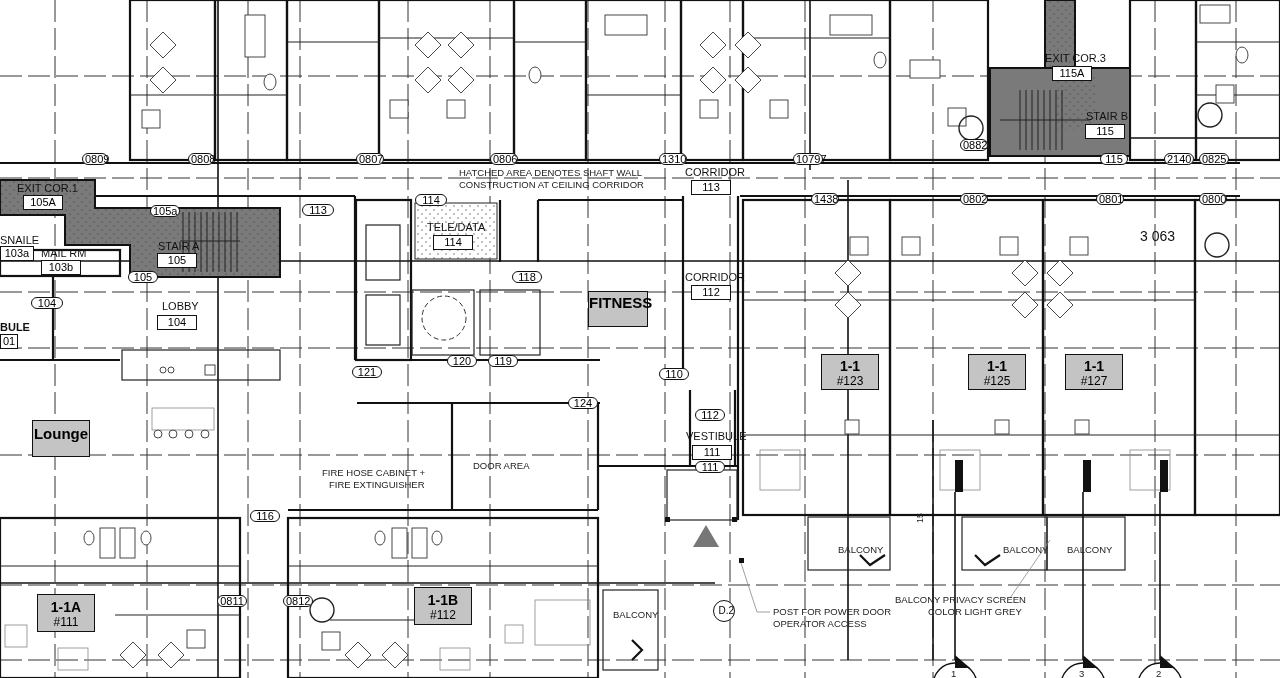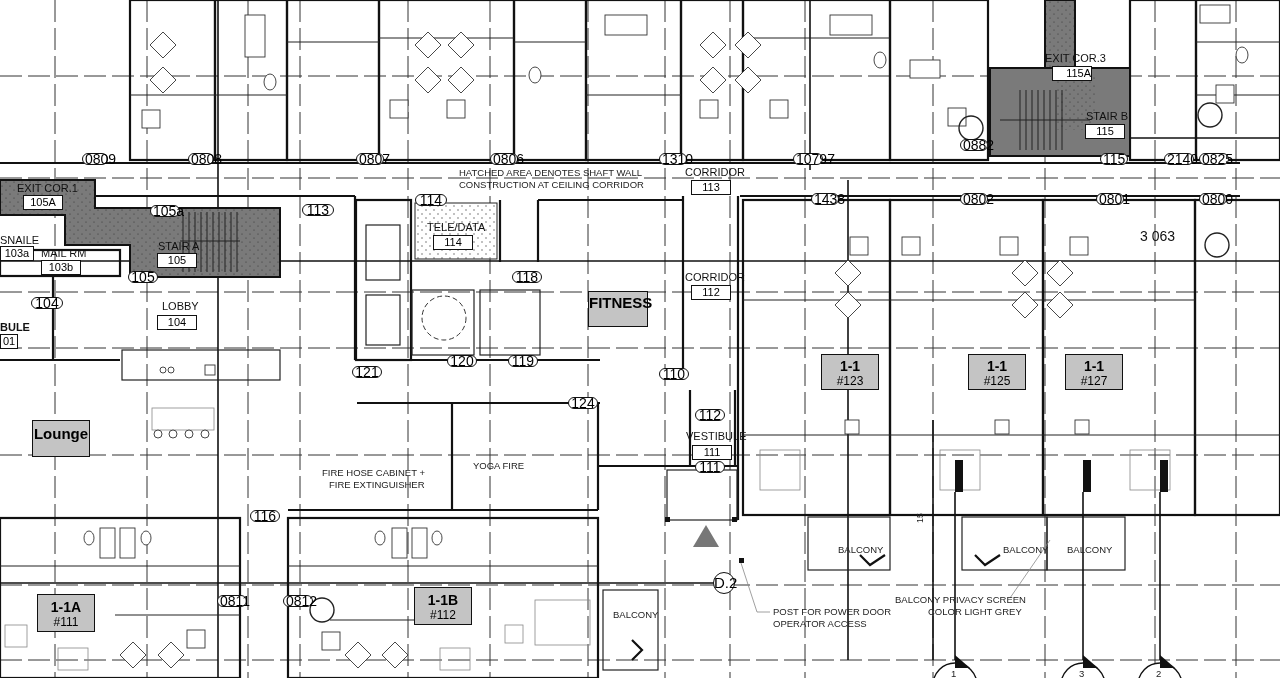--- a/index.html
+++ b/index.html
@@ -7,27 +7,27 @@
   #plan { position:absolute; left:0; top:0; width:1280px; height:678px; }
   .wall { stroke:#111; stroke-width:2.2; fill:none; }
   .wall-thin { stroke:#222; stroke-width:1.2; fill:none; }
   .grid { stroke:#333; stroke-width:1; stroke-dasharray:22 6; fill:none; }
   .grid-solid { stroke:#111; stroke-width:1.6; fill:none; }
   .light { stroke:#888; stroke-width:0.8; fill:none; }
   .fixture { stroke:#333; stroke-width:0.9; fill:#fff; }
   .lbl { position:absolute; font-family:"Liberation Sans", sans-serif; color:#111; white-space:nowrap; line-height:1; }
   .room-name { font-size:11px; }
   .room-num { position:absolute; font-size:11px; border:1.3px solid #111; background:#fff; text-align:center; line-height:13px; height:13px; }
-  .door-tag { position:absolute; font-size:14px; border:1.2px solid #111; border-radius:8px; background:#fff; text-align:center; height:10px; line-height:10px; padding:0 2px; }
+  .door-tag { position:absolute; font-size:11px; border:1.2px solid #111; border-radius:8px; background:#fff; text-align:center; height:10px; line-height:10px; padding:0 2px; }
   .unit-tag { position:absolute; background:#c4c4c4; border:1.5px solid #111; text-align:center; }
   .unit-tag .t1 { display:block; font-weight:bold; font-size:14px; margin-top:4px; }
   .unit-tag .t2 { display:block; font-size:12px; margin-top:2px; }
   .big-tag { position:absolute; background:#c4c4c4; border:1.5px solid #111; font-weight:bold; font-size:15px; text-align:center; }
   .note { position:absolute; font-size:9.5px; color:#222; line-height:12px; white-space:nowrap; }
-  .grid-bubble { position:absolute; width:20px; height:20px; border:1.4px solid #111; border-radius:50%; background:#fff; font-size:15px; text-align:right; line-height:20px; }
+  .grid-bubble { position:absolute; width:20px; height:20px; border:1.4px solid #111; border-radius:50%; background:#fff; font-size:10px; text-align:right; line-height:20px;margin-top:28px; }
   .dim { position:absolute; font-size:14px; color:#111; }
 </style>
 </head>
 <body>
 
 <svg id="plan" viewBox="0 0 1280 678" xmlns="http://www.w3.org/2000/svg">
   <defs>
     <pattern id="dots" width="8" height="8" patternUnits="userSpaceOnUse">
       <rect width="8" height="8" fill="#fff"></rect>
       <circle cx="2" cy="2" r="0.7" fill="#555"></circle>
@@ -327,50 +327,50 @@
 <div class="door-tag" style="left:356px;top:153px;width:22px;text-align:center;">0807</div>
 <div class="door-tag" style="left:490px;top:153px;width:22px;">0806</div>
 <div class="door-tag" style="left:659px;top:153px;width:22px;">1310</div>
 <div class="door-tag" style="left:793px;top:153px;width:24px;">10797</div>
 <div class="door-tag" style="left:960px;top:139px;width:22px;">0882</div>
 <div class="door-tag" style="left:1100px;top:153px;width:22px;">115</div>
 <div class="door-tag" style="left:1164px;top:153px;width:24px;">2140</div>
 <div class="door-tag" style="left:1199px;top:153px;width:24px;">0825</div>
 
 <div class="lbl room-name" style="left:1045px;top:53px;">EXIT COR.3</div>
-<div class="room-num" style="left:1052px;top:66px;width:38px;text-align:right;">115A</div>
+<div class="room-num" style="left:1052px;top:66px;width:38px;">115A</div>
 <div class="lbl room-name" style="left:1086px;top:111px;">STAIR B</div>
 <div class="room-num" style="left:1085px;top:124px;width:38px;">115</div>
 
 <div class="note" style="left:459px;top:167px;">HATCHED AREA DENOTES SHAFT WALL</div>
 <div class="note" style="left:459px;top:179px;">CONSTRUCTION AT CEILING CORRIDOR</div>
 
 <div class="lbl room-name" style="left:685px;top:167px;">CORRIDOR</div>
 <div class="room-num" style="left:691px;top:180px;width:38px;">113</div>
 <div class="lbl room-name" style="left:685px;top:272px;">CORRIDOR</div>
 <div class="room-num" style="left:691px;top:285px;width:38px;">112</div>
 
 <div class="lbl room-name" style="left:427px;top:222px;">TELE/DATA</div>
 <div class="room-num" style="left:433px;top:235px;width:38px;">114</div>
 
 <div class="big-tag" style="left:588px;top:291px;width:58px;height:34px;line-height:22px;font-size:15px;">FITNESS</div>
 
 <div class="door-tag" style="left:512px;top:271px;width:24px;">118</div>
 <div class="door-tag" style="left:447px;top:355px;width:24px;">120</div>
-<div class="door-tag" style="left:508px;top:355px;width:24px;">119</div>
+<div class="door-tag" style="left:488px;top:355px;width:24px;">119</div>
 <div class="door-tag" style="left:352px;top:366px;width:24px;">121</div>
 <div class="door-tag" style="left:659px;top:368px;width:24px;">110</div>
 <div class="door-tag" style="left:568px;top:397px;width:24px;">124</div>
 <div class="door-tag" style="left:695px;top:409px;width:24px;">112</div>
 <div class="door-tag" style="left:695px;top:461px;width:24px;">111</div>
 
 <div class="lbl room-name" style="left:686px;top:431px;">VESTIBULE</div>
 <div class="room-num" style="left:692px;top:445px;width:38px;">111</div>
 
-<div class="note" style="left:473px;top:460px;">YOGA FIRE</div>
+<div class="note" style="left:473px;top:460px;">DOOR AREA</div>
 
 <div class="note" style="left:322px;top:467px;">FIRE HOSE CABINET +</div>
 <div class="note" style="left:329px;top:479px;">FIRE EXTINGUISHER</div>
 
 <div class="big-tag" style="left:32px;top:420px;width:56px;height:35px;line-height:26px;">Lounge</div>
 
 <div class="unit-tag" style="left:821px;top:354px;width:56px;height:34px;">
   <span class="t1" style="margin-top:3px;">1-1</span>
   <span class="t2" style="margin-top:0;">#123</span>
 </div>

